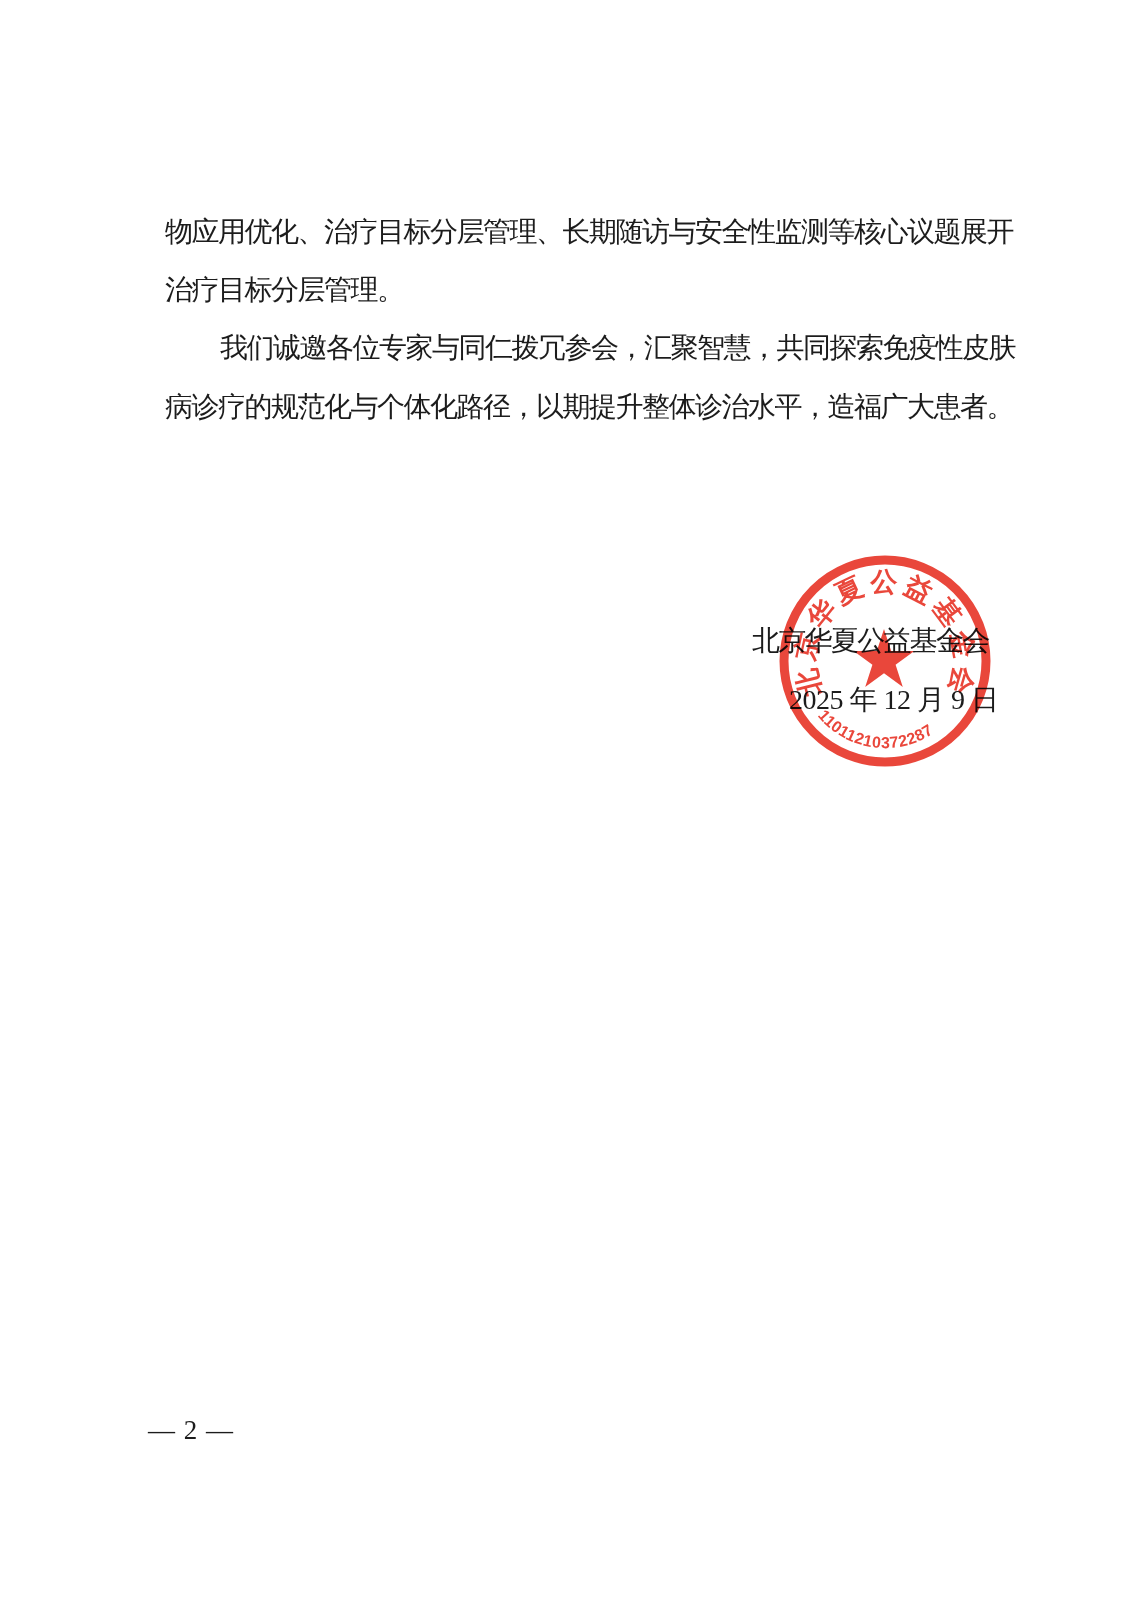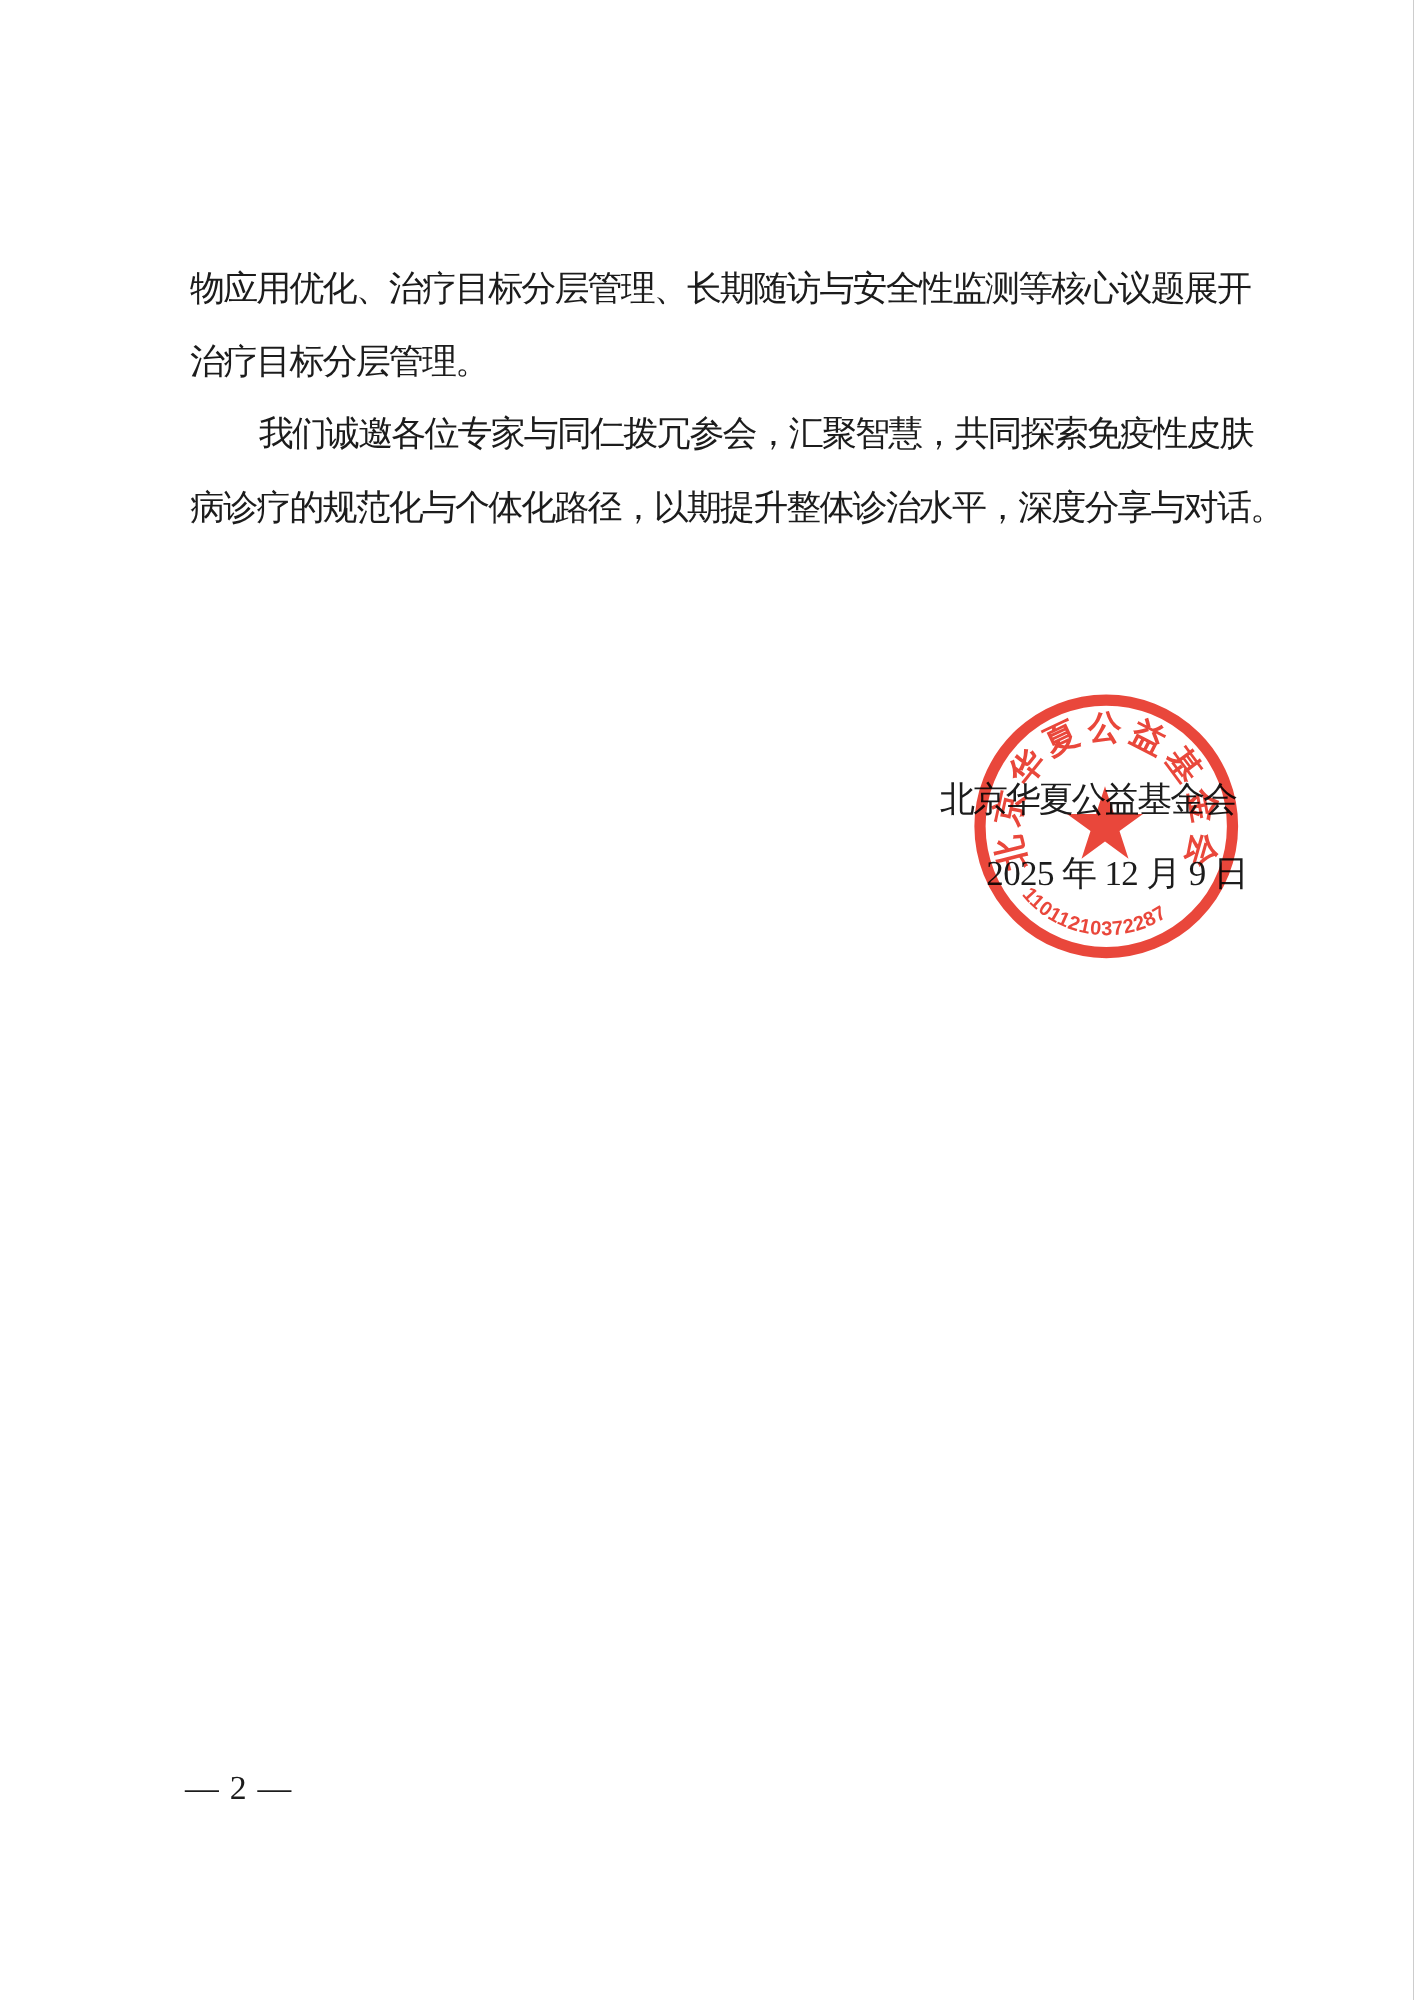--- a/index.html
+++ b/index.html
@@ -10,21 +10,21 @@
     width: 1131px;
     height: 1600px;
     margin: 0 auto;
     background: #ffffff;
     overflow: hidden;
     font-family: "Liberation Serif", "DejaVu Serif", serif;
     color: #1c1c1c;
   }
   .body-text {
     position: absolute;
-    left: 152px;
+    left: 165px;
     top: 203px;
     width: 860px;
   }
   .body-line {
     font-size: 28px;
     letter-spacing: -1.5px;
     height: 58.2px;
     line-height: 58.2px;
     white-space: nowrap;
   }
@@ -84,21 +84,21 @@
 </style>
 </head>
 <body>
 
 <div class="page">
 
   <div class="body-text">
     <div class="body-line">物应用优化、治疗目标分层管理、长期随访与安全性监测等核心议题展开</div>
     <div class="body-line">治疗目标分层管理。</div>
     <div class="body-line indent">我们诚邀各位专家与同仁拨冗参会，汇聚智慧，共同探索免疫性皮肤</div>
-    <div class="body-line">病诊疗的规范化与个体化路径，以期提升整体诊治水平，深度分享与对话。</div>
+    <div class="body-line">病诊疗的规范化与个体化路径，以期提升整体诊治水平，造福广大患者。</div>
   </div>
 
   <div class="signature-org">北京华夏公益基金会</div>
   <div class="signature-date">2025 年 12 月 9 日</div>
 
   <svg class="seal-svg" viewBox="766 541 238 238" xmlns="http://www.w3.org/2000/svg">
     <defs>
       <path id="seal-name-arc" d="M 825.6 698.1 A 70 70 0 1 1 944.4 698.1" fill="none"></path>
       <path id="seal-serial-arc" d="M 813.7 711 A 87 87 0 0 0 956.3 711" fill="none"></path>
     </defs>

